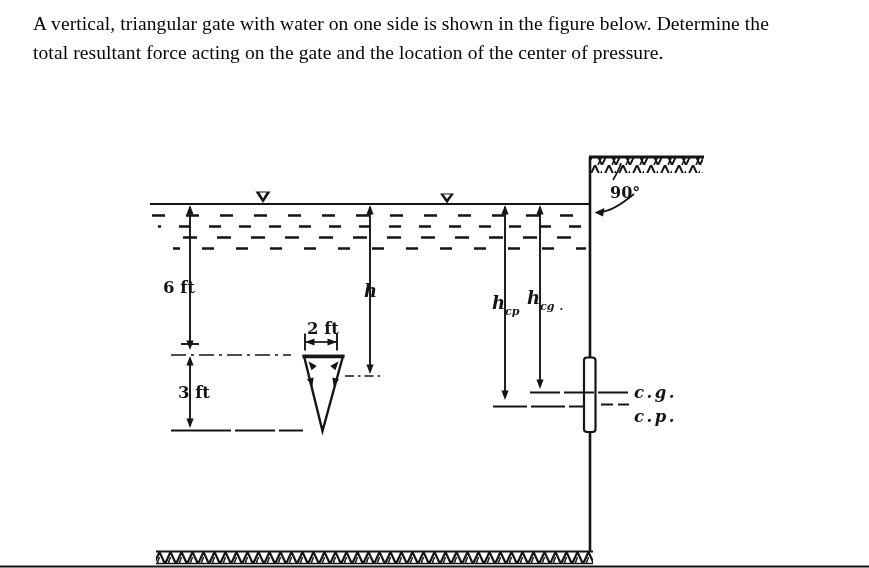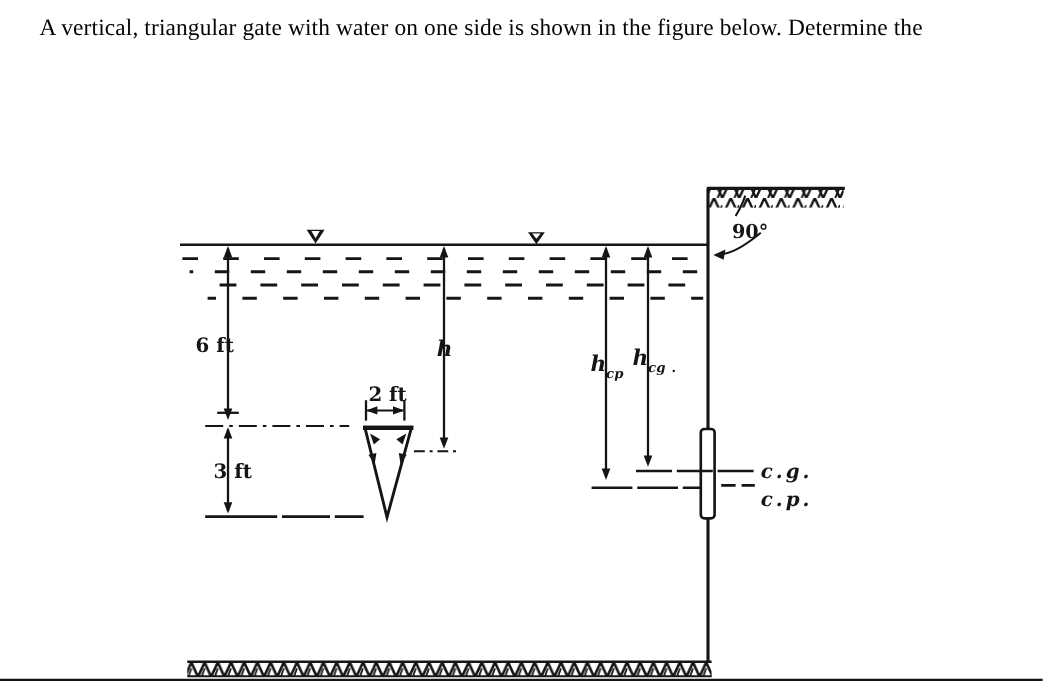--- a/index.html
+++ b/index.html
@@ -16,20 +16,21 @@
   .h-label{font-size:18px;font-style:italic;}
   .sub{font-size:11px;font-style:italic;}
   .angle-label{font-size:16px;}
   .script-label{font-size:16.5px;font-style:italic;letter-spacing:2.5px;}
 </style>
 </head>
 <body>
 
 <div class="problem-text">
   <div>A vertical, triangular gate with water on one side is shown in the figure below. Determine the</div>
+  <div>total resultant force acting on the gate and the location of the center of pressure.</div>
 </div>
 
 <svg class="fig" viewBox="0 0 869 568">
   <defs>
     <pattern id="hatchTop" width="14" height="15" patternUnits="userSpaceOnUse">
       <path d="M0,15 L7,0 L14,15" stroke="#151515" stroke-width="2" fill="none"></path>
       <path d="M10,15 L14,6" stroke="#151515" stroke-width="1.6" fill="none"></path>
     </pattern>
     <pattern id="hatchBottom" width="11" height="12" patternUnits="userSpaceOnUse">
       <path d="M0,12 L5.5,0 L11,12" stroke="#151515" stroke-width="2.2" fill="none"></path>

